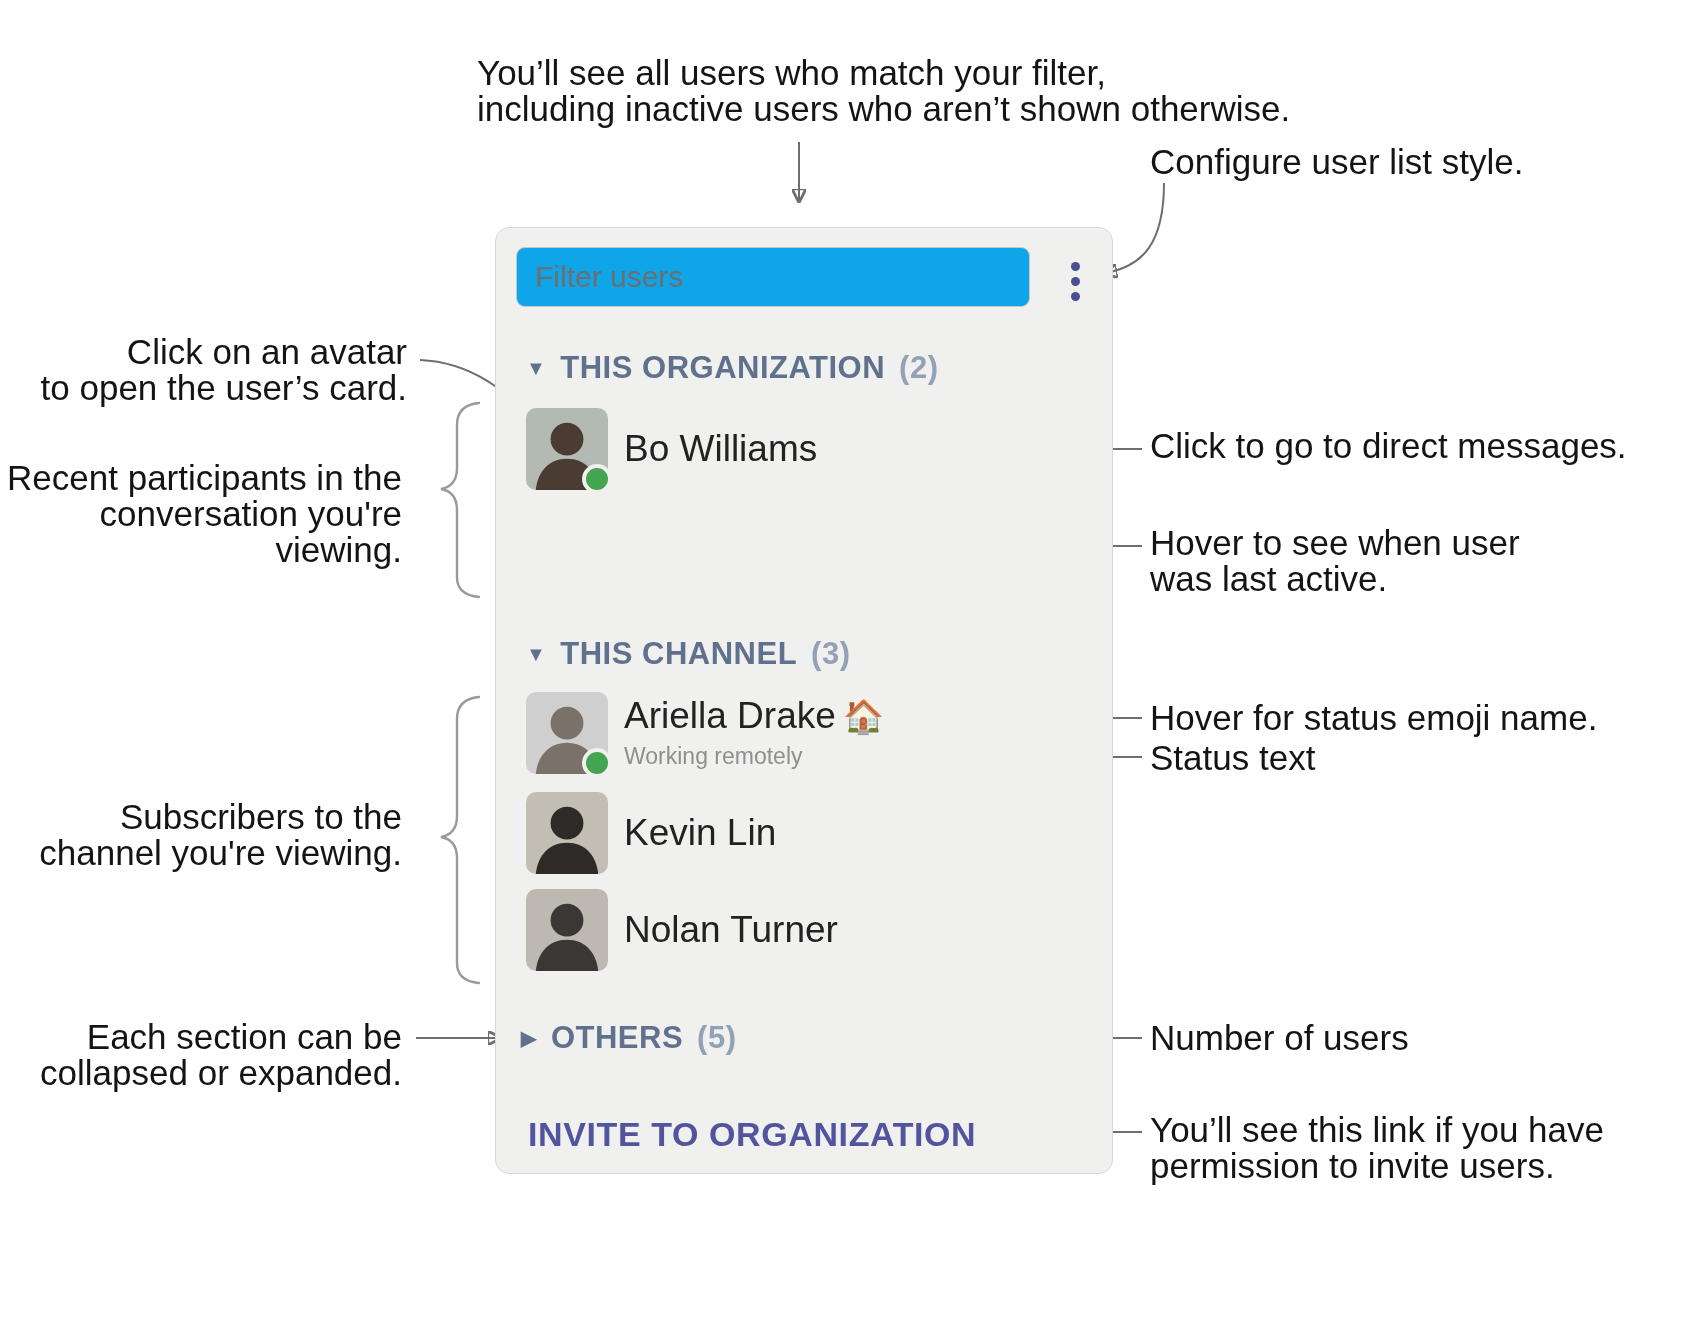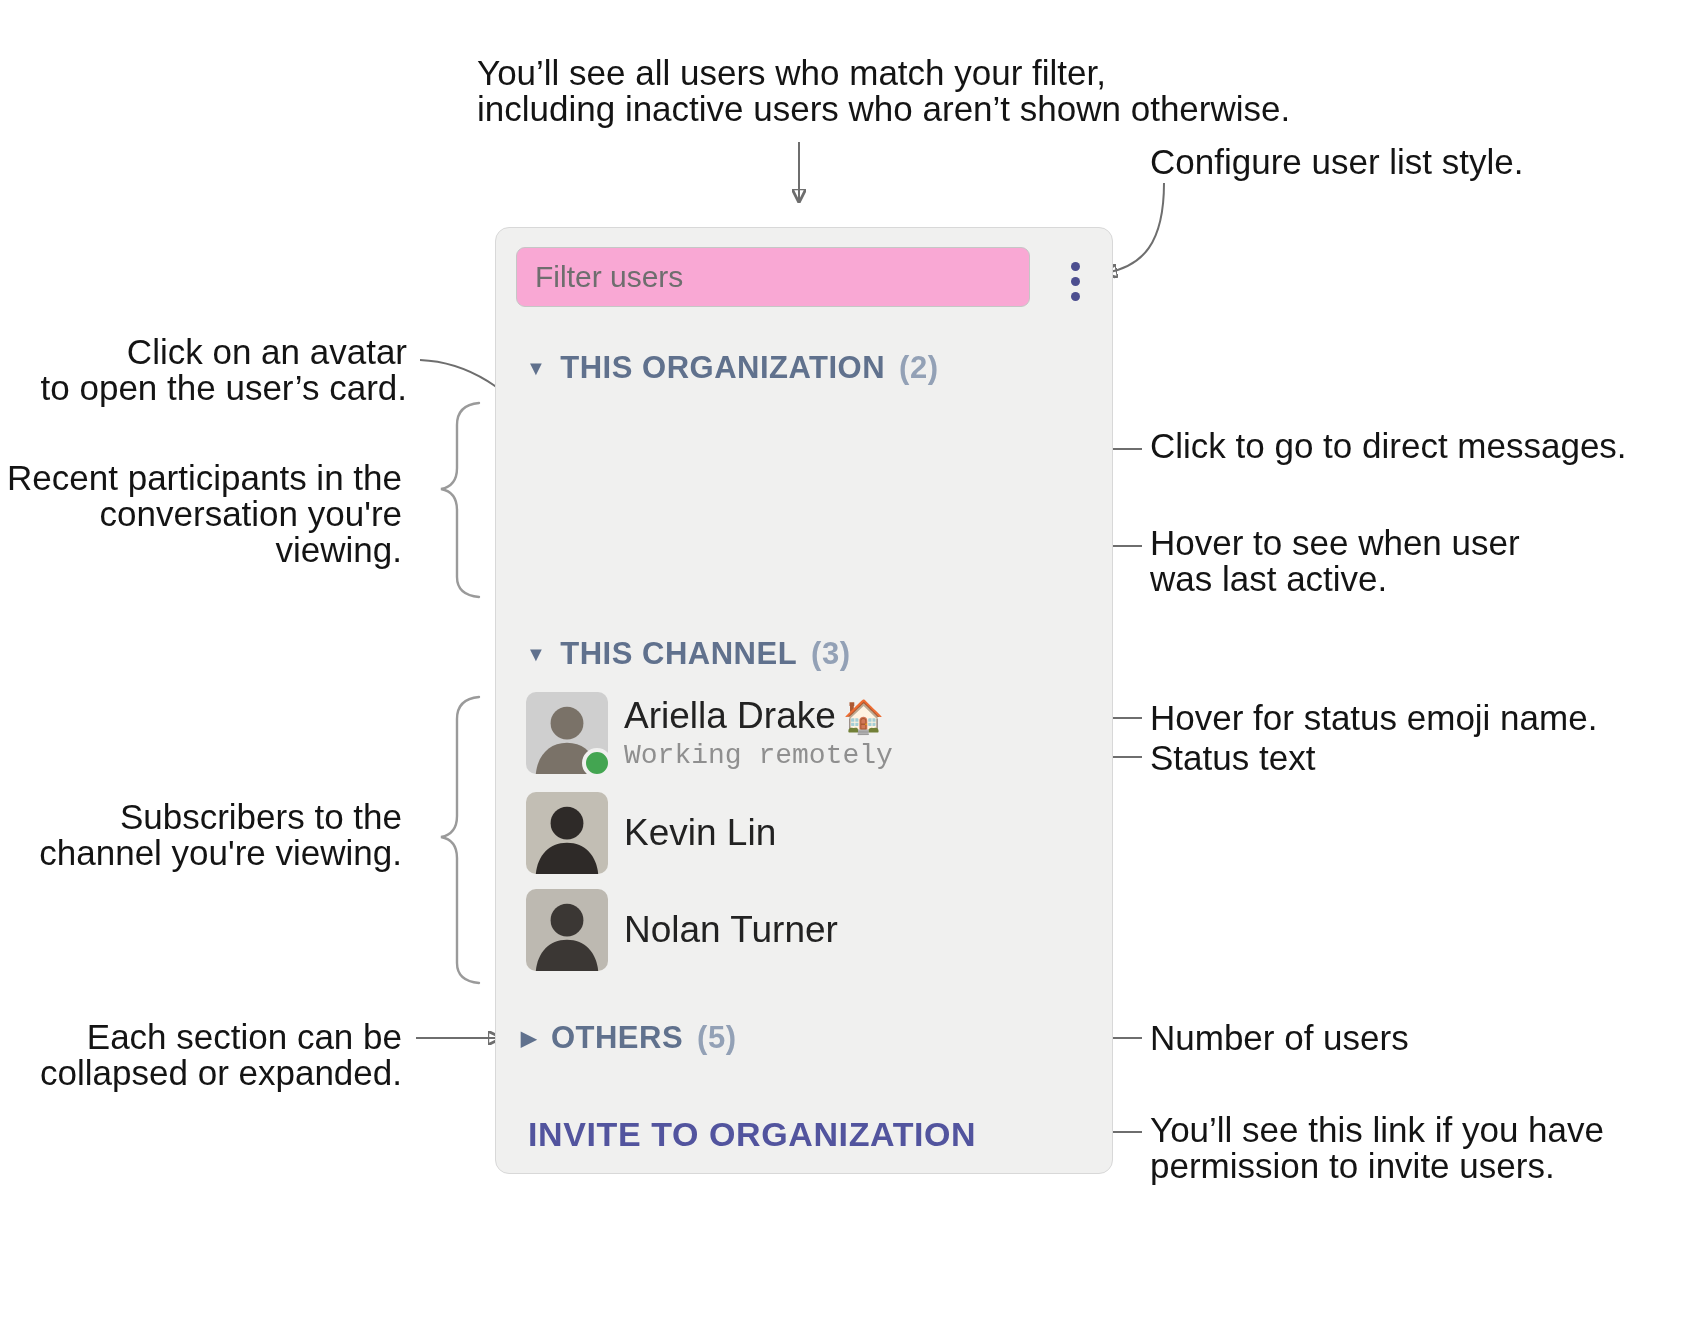--- a/index.html
+++ b/index.html
@@ -19,21 +19,21 @@
 
   
   .panel{
     position:absolute;left:495px;top:227px;width:618px;height:947px;
     background:#f0f0ef;border:1px solid #d8d8d8;border-radius:14px;
     box-sizing:border-box;
   }
   .filter{
     position:absolute;left:20px;top:19px;width:514px;height:60px;
     box-sizing:border-box;border:1px solid #c6c6c6;border-radius:9px;
-    background:#f9a8d4;padding:0 18px;font-size:30px;color:#333;
+    background:#0ea5e9;padding:0 18px;font-size:30px;color:#333;
     font-family:"Liberation Sans",sans-serif;outline:none;
   }
   .filter::placeholder{color:#6e6e6e;opacity:1;}
   .kebab{
     position:absolute;left:567px;top:27px;width:24px;height:52px;
     display:flex;flex-direction:column;align-items:center;justify-content:center;
     gap:6px;cursor:pointer;
   }
   .kebab .dot{width:9px;height:9px;border-radius:50%;background:#4c4e8f;}
 
@@ -52,21 +52,21 @@
   .avatar{
     position:relative;width:82px;height:82px;border-radius:10px;flex:0 0 82px;
   }
   .avatar svg{position:absolute;left:0;top:0;width:82px;height:82px;border-radius:10px;}
   .presence{
     position:absolute;right:-4px;bottom:-4px;width:22px;height:22px;border-radius:50%;
     background:#43a551;border:4px solid #f0f0ef;box-sizing:content-box;
   }
   .uname{font-size:37px;color:#222222;line-height:42px;}
   .ucol{display:flex;flex-direction:column;justify-content:center;}
-  .ustatus{font-size:28px;color:#8f8f8f;line-height:32px;margin-top:2px;font-family:Liberation Mono, monospace;}
+  .ustatus{font-size:23px;color:#8f8f8f;line-height:32px;margin-top:2px;}
   .emoji{font-size:33px;margin-left:8px;}
 
   .invite{
     position:absolute;left:32px;top:888px;font-size:34px;font-weight:bold;
     color:#52549e;letter-spacing:.6px;line-height:36px;cursor:pointer;
   }
 </style>
 </head>
 <body>
 
@@ -121,20 +121,31 @@
       <span class="dot"></span>
       <span class="dot"></span>
     </div>
 
     <div class="sec-header" style="top:122px;">
       <span class="tri">▼</span>
       <span>THIS ORGANIZATION</span>
       <span class="sec-count">(2)</span>
     </div>
 
+    <div class="row" style="top:180px;">
+      <div class="avatar">
+        <svg viewBox="0 0 100 100">
+          <rect width="100" height="100" fill="#b3bab3"></rect>
+          <circle cx="50" cy="38" r="20" fill="#4a3b33"></circle>
+          <path d="M50 62 C 28 62 14 78 12 100 L 88 100 C 86 78 72 62 50 62 Z" fill="#4a3b33"></path>
+        </svg>
+        <span class="presence"></span>
+      </div>
+      <div class="uname">Bo Williams</div>
+    </div>
 
 
     <div class="sec-header" style="top:408px;">
       <span class="tri">▼</span>
       <span>THIS CHANNEL</span>
       <span class="sec-count">(3)</span>
     </div>
 
     <div class="row" style="top:464px;">
       <div class="avatar">

